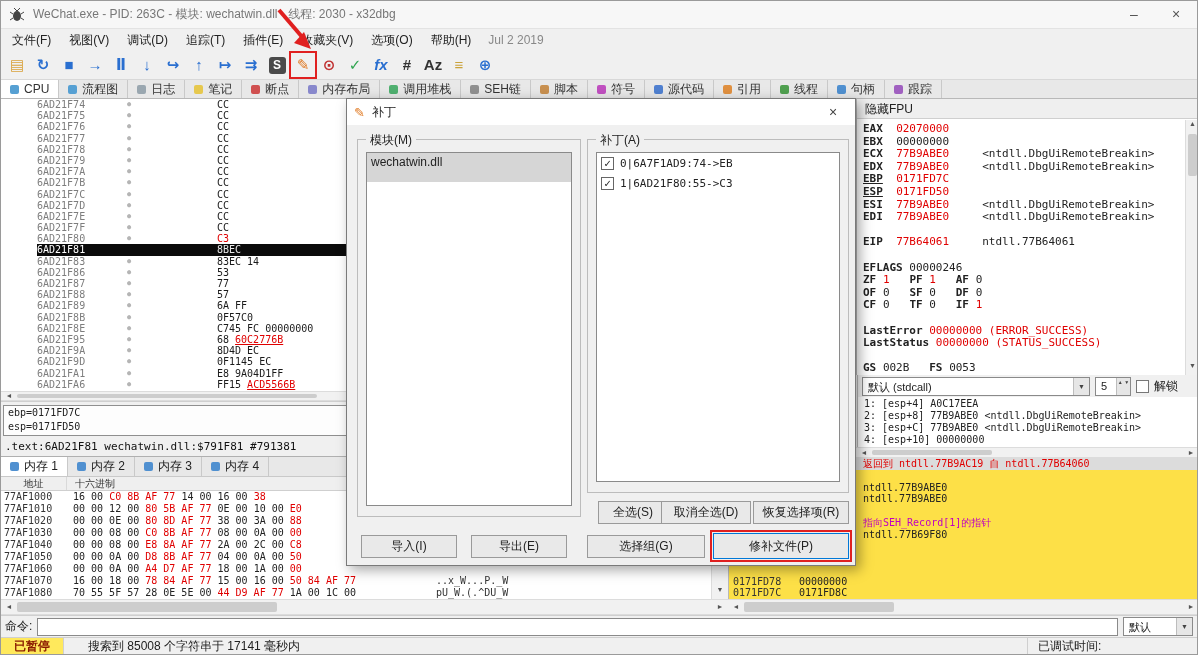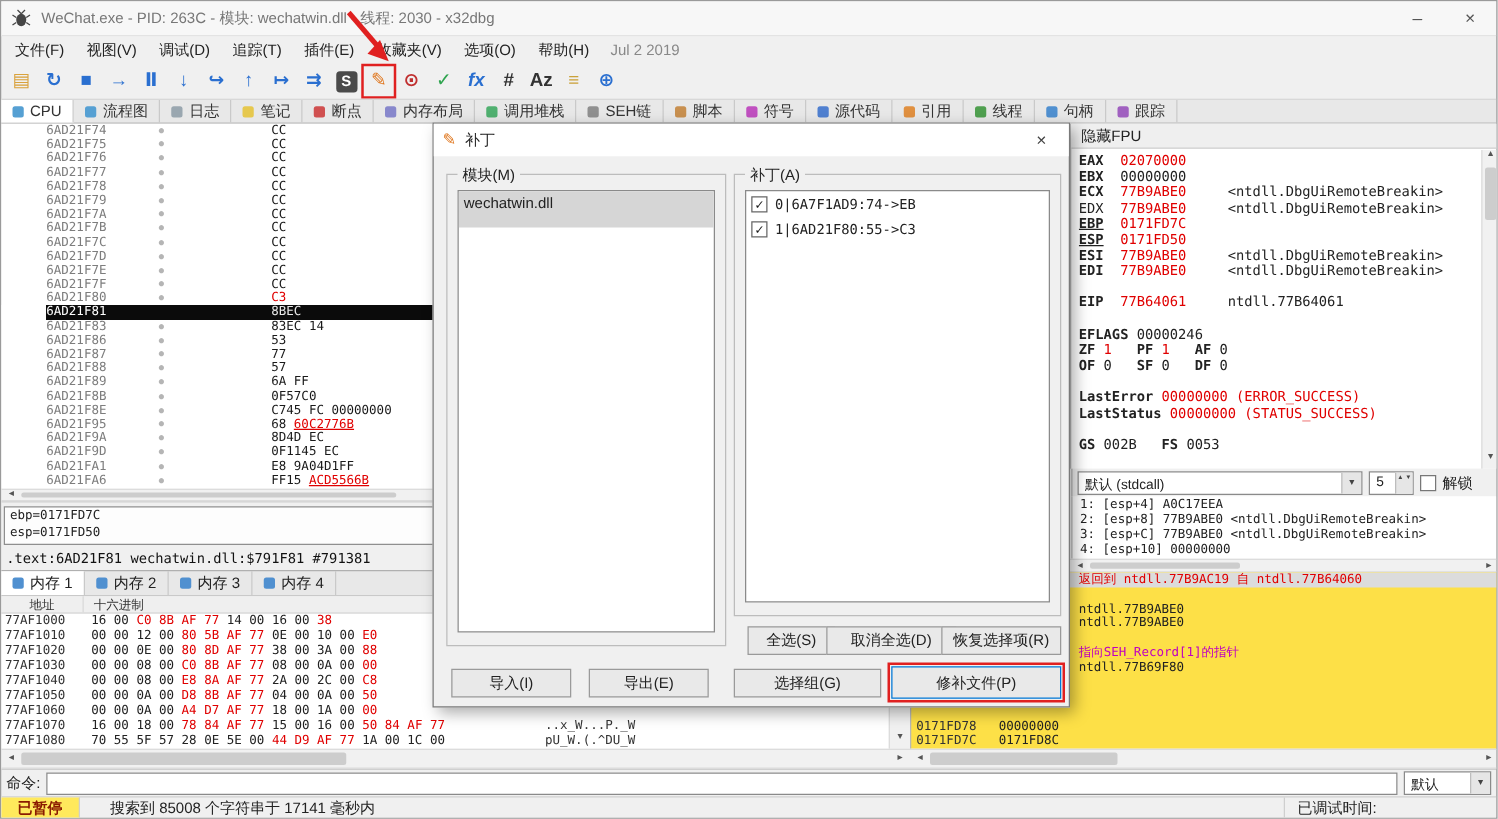--- a/index.html
+++ b/index.html
@@ -123,21 +123,21 @@
 #grp-patch{left:240px;top:40px;width:262px;height:354px}
 .listbox{position:absolute;background:#fff;border:1px solid #8a8a8a;overflow:hidden}
 #modlist{left:8px;top:12px;right:8px;bottom:10px}
 #patchlist{left:8px;top:12px;right:8px;bottom:10px}
 .litem{height:29px;line-height:19px;padding-left:4px}
 .litem.selected{background:#d6d6d6}
 .prow{display:flex;align-items:center;height:20px;padding-left:4px;gap:6px;font-family:"DejaVu Sans Mono",monospace;font-size:11px}
 .pcb{width:13px;height:13px;border:1px solid #666;background:#fff;font-size:11px;line-height:11px;text-align:center;color:#1a1a1a;flex:none}
 .btn{position:absolute;height:23px;background:#e9e9e9;border:1px solid #9a9a9a;text-align:center;line-height:21px}
 #btn-selall{left:251px;top:402px;width:70px}
-#btn-deselall{left:314px;top:402px;width:104px}
+#btn-deselall{left:314px;top:402px;width:90px}
 #btn-restore{left:406px;top:402px;width:96px}
 #btn-import{left:14px;top:436px;width:96px}
 #btn-export{left:124px;top:436px;width:96px}
 #btn-group{left:240px;top:436px;width:118px}
 #btn-patchfile{left:366px;top:434px;width:136px;height:26px;line-height:24px;border:1px solid #0078d7;outline:2px solid #e02020;outline-offset:1px}
 
 #annot-arrow{position:absolute;left:270px;top:6px;z-index:30}
 </style>
 </head>
 <body>
@@ -385,31 +385,32 @@
   <span class="ar2"></span>
   <span class="th" style="left:16px;width:260px"></span>
 </div>
 
 <div id="regs">
   <div id="regshdr">隐藏FPU</div>
   <div id="reglines">
       <div class="rline"><span style="font-weight: bold;">EAX  </span><span style="color: rgb(224, 0, 0);">02070000</span></div>
       <div class="rline"><span style="font-weight: bold; text-align: right;">EBX  </span><span>00000000</span></div>
       <div class="rline"><span style="font-weight: bold;">ECX  </span><span style="color: rgb(224, 0, 0);">77B9ABE0</span><span>     &lt;ntdll.DbgUiRemoteBreakin&gt;</span></div>
-      <div class="rline"><span style="font-weight: normal; margin-top: 24px;">EDX  </span><span style="color: rgb(224, 0, 0);">77B9ABE0</span><span>     &lt;ntdll.DbgUiRemoteBreakin&gt;</span></div>
+      <div class="rline"><span style="font-weight: bold; margin-top: 24px;">EDX  </span><span style="color: rgb(224, 0, 0);">77B9ABE0</span><span>     &lt;ntdll.DbgUiRemoteBreakin&gt;</span></div>
       <div class="rline"><span style="font-weight: bold; text-decoration: underline;">EBP</span><span>  </span><span style="color: rgb(224, 0, 0);">0171FD7C</span></div>
       <div class="rline"><span style="font-weight: bold; text-decoration: underline;">ESP</span><span>  </span><span style="color: rgb(224, 0, 0);">0171FD50</span></div>
       <div class="rline"><span style="font-weight: bold;">ESI  </span><span style="color: rgb(224, 0, 0);">77B9ABE0</span><span>     &lt;ntdll.DbgUiRemoteBreakin&gt;</span></div>
       <div class="rline"><span style="font-weight: bold;">EDI  </span><span style="color: rgb(224, 0, 0);">77B9ABE0</span><span>     &lt;ntdll.DbgUiRemoteBreakin&gt;</span></div>
       <div class="rline"></div>
       <div class="rline"><span style="font-weight: bold;">EIP  </span><span style="color: rgb(224, 0, 0);">77B64061</span><span>     ntdll.77B64061</span></div>
       <div class="rline"></div>
       <div class="rline"><span style="font-weight: bold;">EFLAGS </span><span>00000246</span></div>
       <div class="rline"><span style="font-weight: bold;">ZF </span><span style="color: rgb(224, 0, 0);">1</span><span>   </span><span style="font-weight: bold;">PF </span><span style="color: rgb(224, 0, 0);">1</span><span>   </span><span style="font-weight: bold;">AF </span><span>0</span></div>
       <div class="rline"><span style="font-weight: bold;">OF </span><span>0</span><span>   </span><span style="font-weight: bold;">SF </span><span>0</span><span>   </span><span style="font-weight: bold;">DF </span><span>0</span></div>
+      <div class="rline"><span style="font-weight: bold;">CF </span><span>0</span><span>   </span><span style="font-weight: bold;">TF </span><span>0</span><span>   </span><span style="font-weight: bold;">IF </span><span style="color: rgb(224, 0, 0);">1</span></div>
       <div class="rline"></div>
       <div class="rline"><span style="font-weight: bold;">LastError </span><span style="color: rgb(224, 0, 0);">00000000 (ERROR_SUCCESS)</span></div>
       <div class="rline"><span style="font-weight: bold;">LastStatus </span><span style="color: rgb(224, 0, 0);">00000000 (STATUS_SUCCESS)</span></div>
       <div class="rline"></div>
       <div class="rline"><span style="font-weight: bold;">GS </span><span>002B</span><span>   </span><span style="font-weight: bold;">FS </span><span>0053</span></div>
     </div>
 </div>
 <div id="regs-vscroll" class="vsb">
   <span class="au"></span>
   <span class="ad"></span>

